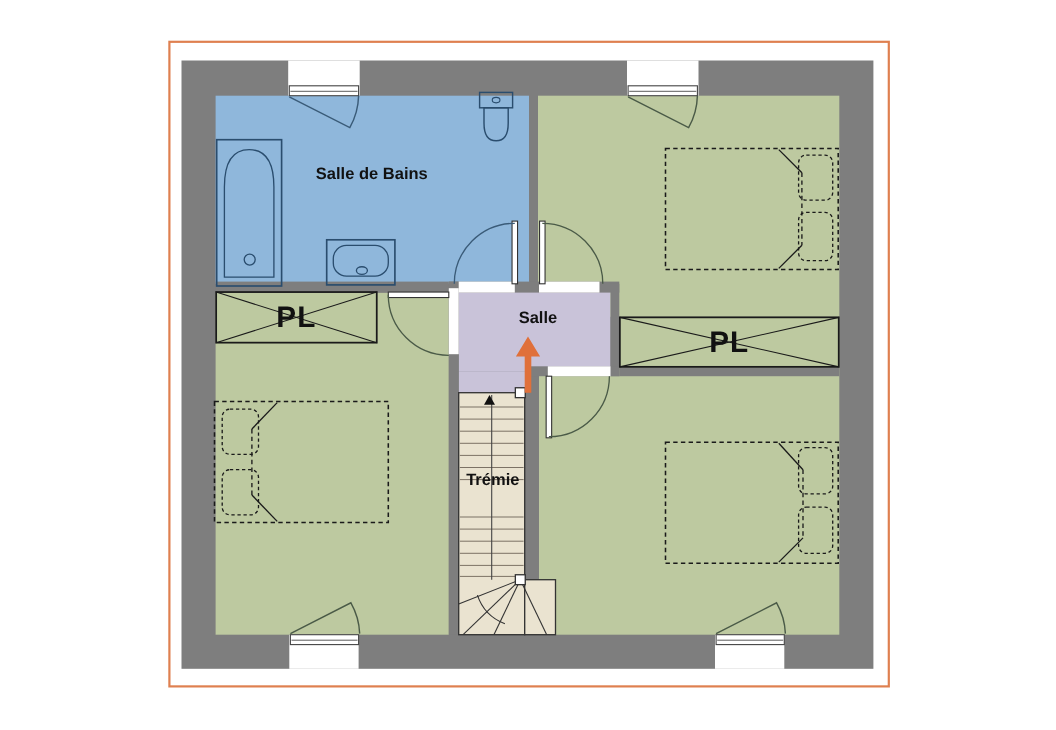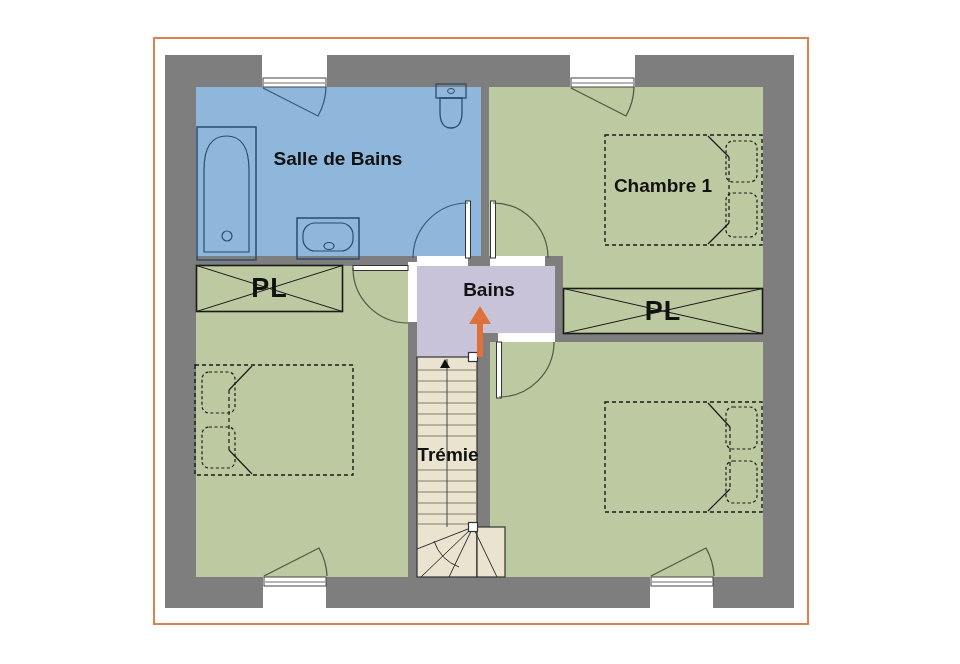--- a/index.html
+++ b/index.html
@@ -4,21 +4,21 @@
 <style>
   html,body{margin:0;padding:0;background:#fff;}
   #stage{position:relative;width:960px;height:664px;background:#ffffff;overflow:hidden;
          font-family:"Liberation Sans",sans-serif;}
   .abs{position:absolute;}
   #frame{left:153px;top:37px;width:652px;height:584px;border:2px solid #DF8050;}
   #wall-slab{left:165px;top:55px;width:629px;height:553px;background:#7E7E7E;}
   .floor{position:absolute;}
   .wall{position:absolute;background:#7E7E7E;}
   .opening{position:absolute;background:#ffffff;}
-  .lbl{position:absolute;font-weight:bold;font-size:19px;color:#111;text-align:center;
+  .lbl{position:absolute;font-weight:bold;font-size:15px;color:#111;text-align:center;
        white-space:nowrap;line-height:18px;}
   .pl-lbl{position:absolute;font-weight:600;font-size:27px;color:#111;text-align:center;
           line-height:34px;letter-spacing:1px;}
   svg{position:absolute;left:0;top:0;}
 </style>
 </head>
 <body>
 
 <div id="stage">
 
@@ -172,19 +172,18 @@
         <path d="M434,541 A42,42 0 0 0 459,567"></path>
       </g>
       <rect x="468.5" y="352.5" width="9" height="9" fill="#fff" stroke="#333" stroke-width="1.2"></rect>
       <rect x="468.5" y="522.5" width="9" height="9" fill="#fff" stroke="#333" stroke-width="1.2"></rect>
     </g>
 
     <path d="M469,324 L477,324 L477,357 L483,357 L483,324 L491,324 L480,306 Z" fill="#E0703A"></path>
   </svg>
 
   <div class="lbl" style="left:238px;top:150px;width:200px;">Salle de Bains</div>
-  <div class="lbl" style="left:563px;top:177px;width:200px;">Chambre 1</div>
-  <div class="lbl" style="left:439px;top:281px;width:100px;">Bains</div>
-  <div class="lbl" style="left:398px;top:446px;width:100px;">Trémie</div>
+  <div class="lbl" style="left:439px;top:281px;width:100px;">Salle</div>
+  <div class="lbl" style="left:398px;top:428px;width:100px;">Trémie</div>
   <div class="pl-lbl" style="left:194px;top:271px;width:151px;">PL</div>
   <div class="pl-lbl" style="left:563px;top:294px;width:200px;">PL</div>
 
 </div>
 
 </body></html>

